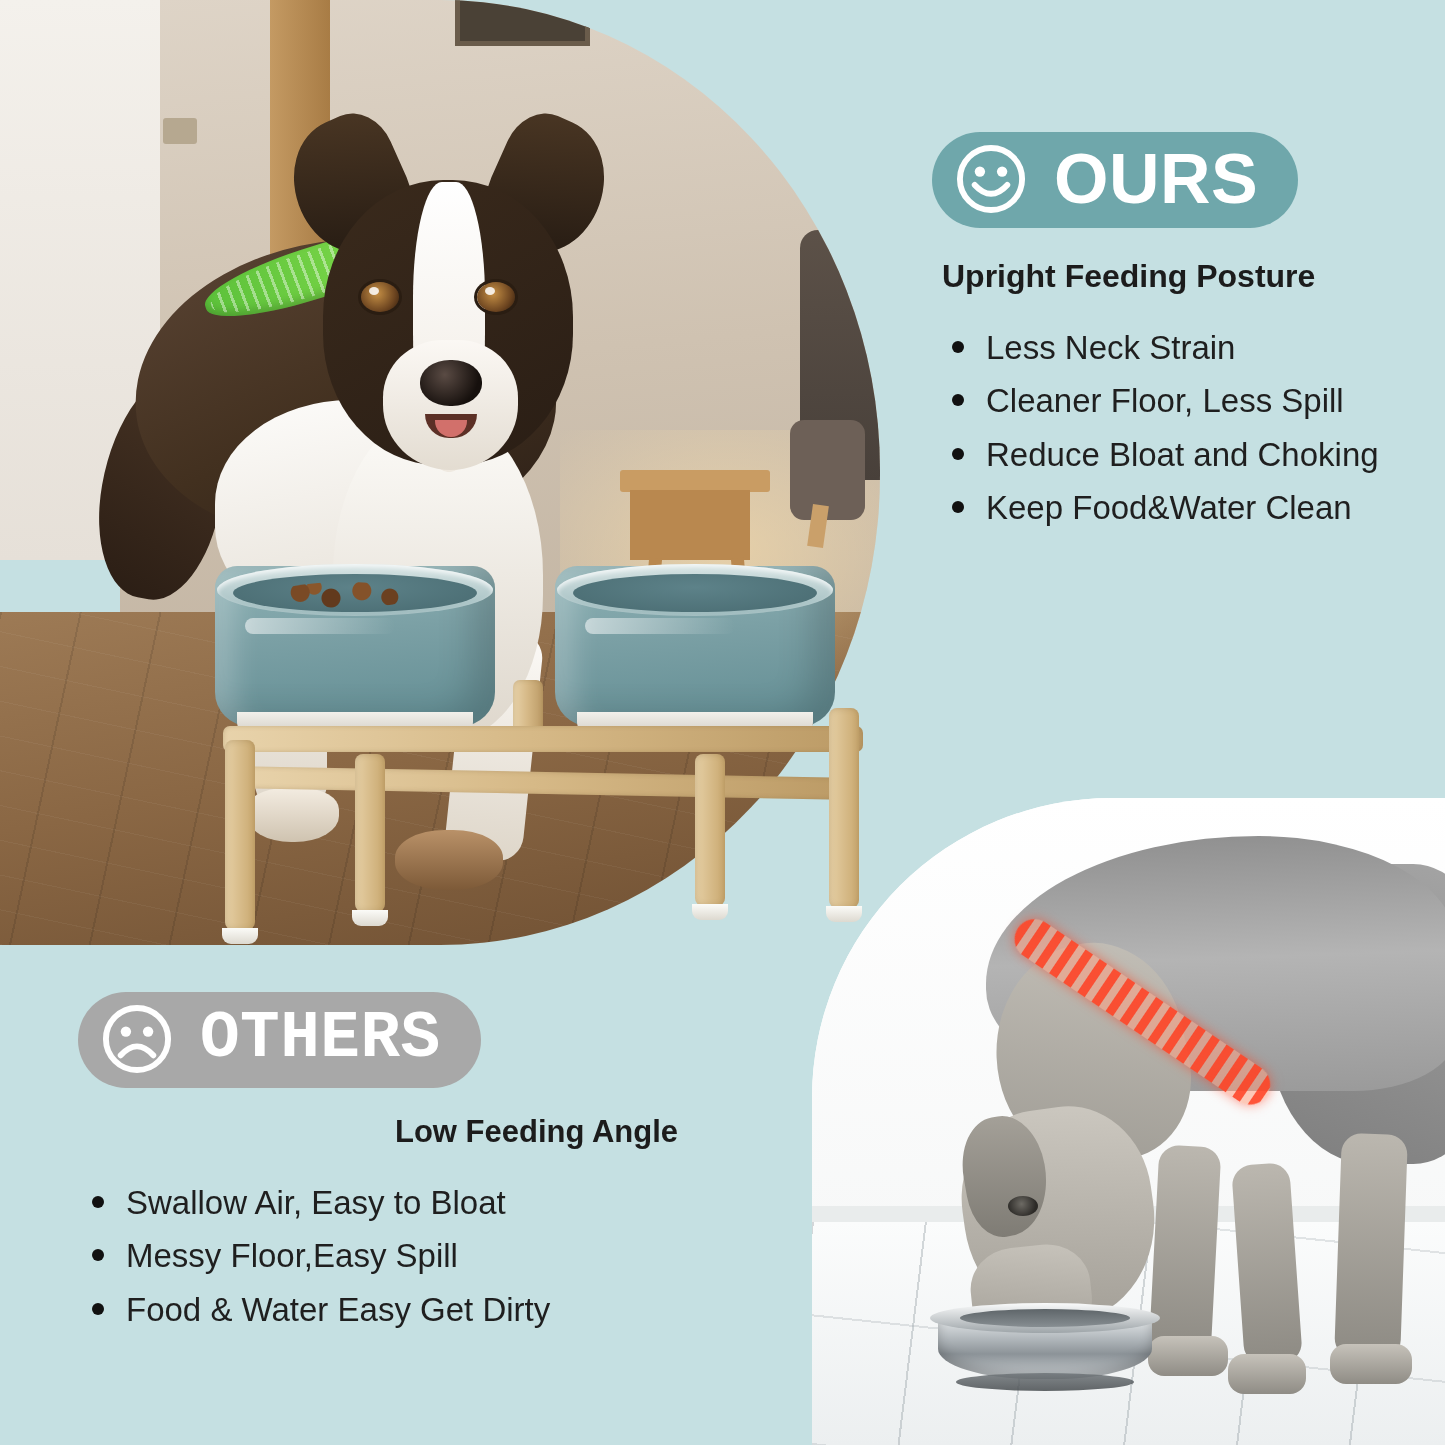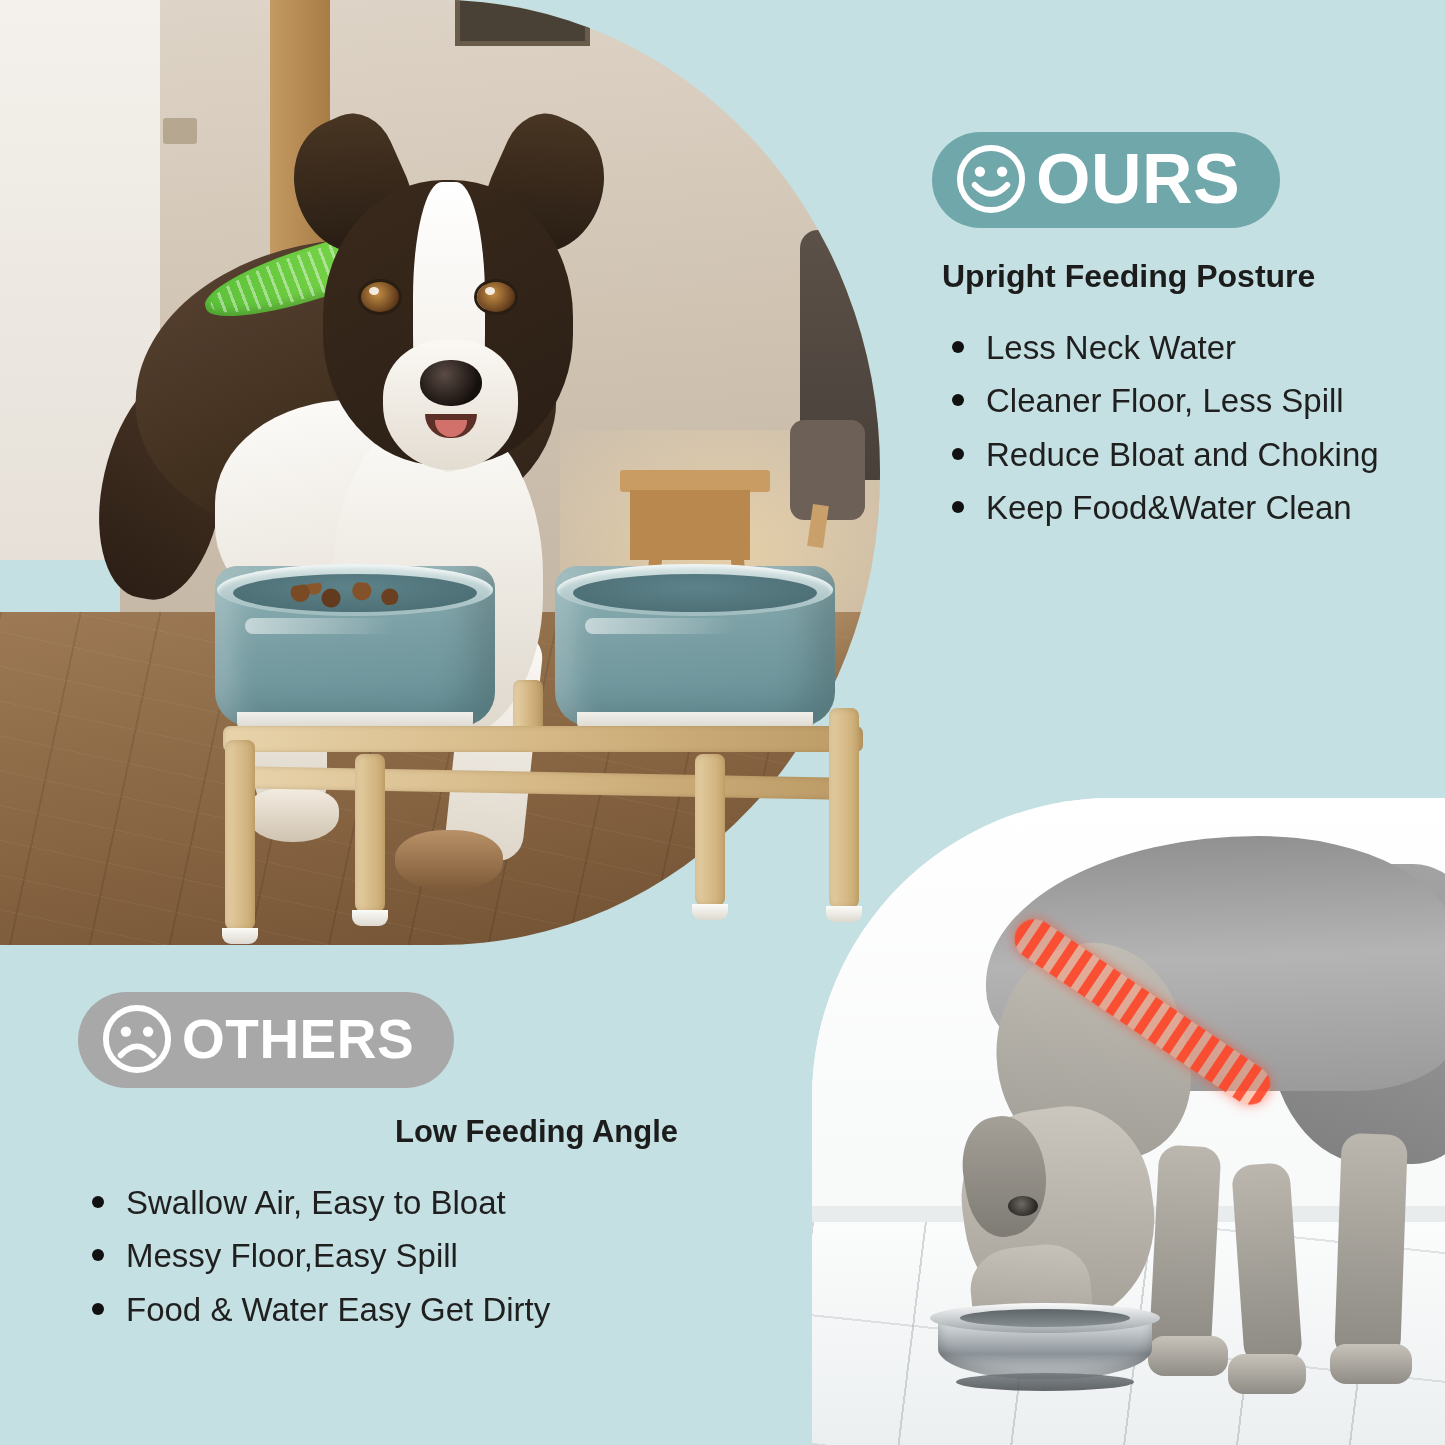--- a/index.html
+++ b/index.html
@@ -223,27 +223,27 @@
   .sb-hollow { position:absolute; left:30px; top:6px; width:170px; height:18px;
     background:linear-gradient(180deg,#5e6569,#878e92); border-radius:50%; }
   .sb-base { position:absolute; left:26px; top:70px; width:178px; height:18px;
     background:linear-gradient(180deg,#6f7579,#474c4f); border-radius:50%; opacity:.85; }
 
   
   .panel { position:absolute; }
   .panel-ours   { left:932px; top:132px; width:500px; }
   .panel-others { left:78px;  top:992px; width:600px; }
 
-  .badge { display:inline-flex; align-items:center; gap:8px;
+  .badge { display:inline-flex; align-items:center; gap:26px;
     padding:10px 40px 12px 22px; border-radius:999px; }
   .badge-ours   { background:#6fa7ab; }
   .badge-others { background:#a8a8a8; }
   .badge-label { color:#ffffff; font-weight:bold; letter-spacing:.5px; line-height:1; }
   .badge-ours   .badge-label { font-size:70px; }
-  .badge-others .badge-label { font-size:55px; }
+  .badge-others .badge-label { font-size:66px;font-family:Liberation Mono, monospace; }
   .face { width:74px; height:74px; flex:0 0 auto; }
 
   .subhead { font-size:32px; font-weight:bold; color:#1c1c1c; }
   .panel-ours   .subhead { margin:30px 0 0 10px; }
   .panel-others .subhead { margin:26px 0 0 14px; font-size:31px;text-align:right; }
 
   .bullets { list-style:none; margin-top:26px; }
   .bullets li { display:flex; align-items:baseline; gap:22px;
     font-size:33px; color:#1f1f1f; line-height:1.62; }
   .panel-ours   .bullets { margin-left:20px; }
@@ -362,21 +362,21 @@
         <circle cx="35" cy="40" r="7" fill="#fff"></circle>
         <circle cx="65" cy="40" r="7" fill="#fff"></circle>
         <path d="M28 58 Q50 82 72 58" fill="none" stroke="#fff" stroke-width="8" stroke-linecap="round"></path>
       </svg>
       <span class="badge-label">OURS</span>
     </div>
     <div class="subhead">Upright Feeding Posture</div>
     <ul class="bullets">
       <li>
         <span class="dot"></span>
-        <span>Less Neck Water</span>
+        <span>Less Neck Strain</span>
       </li>
       <li>
         <span class="dot"></span>
         <span>Cleaner Floor, Less Spill</span>
       </li>
       <li>
         <span class="dot"></span>
         <span>Reduce Bloat and Choking</span>
       </li>
       <li>

